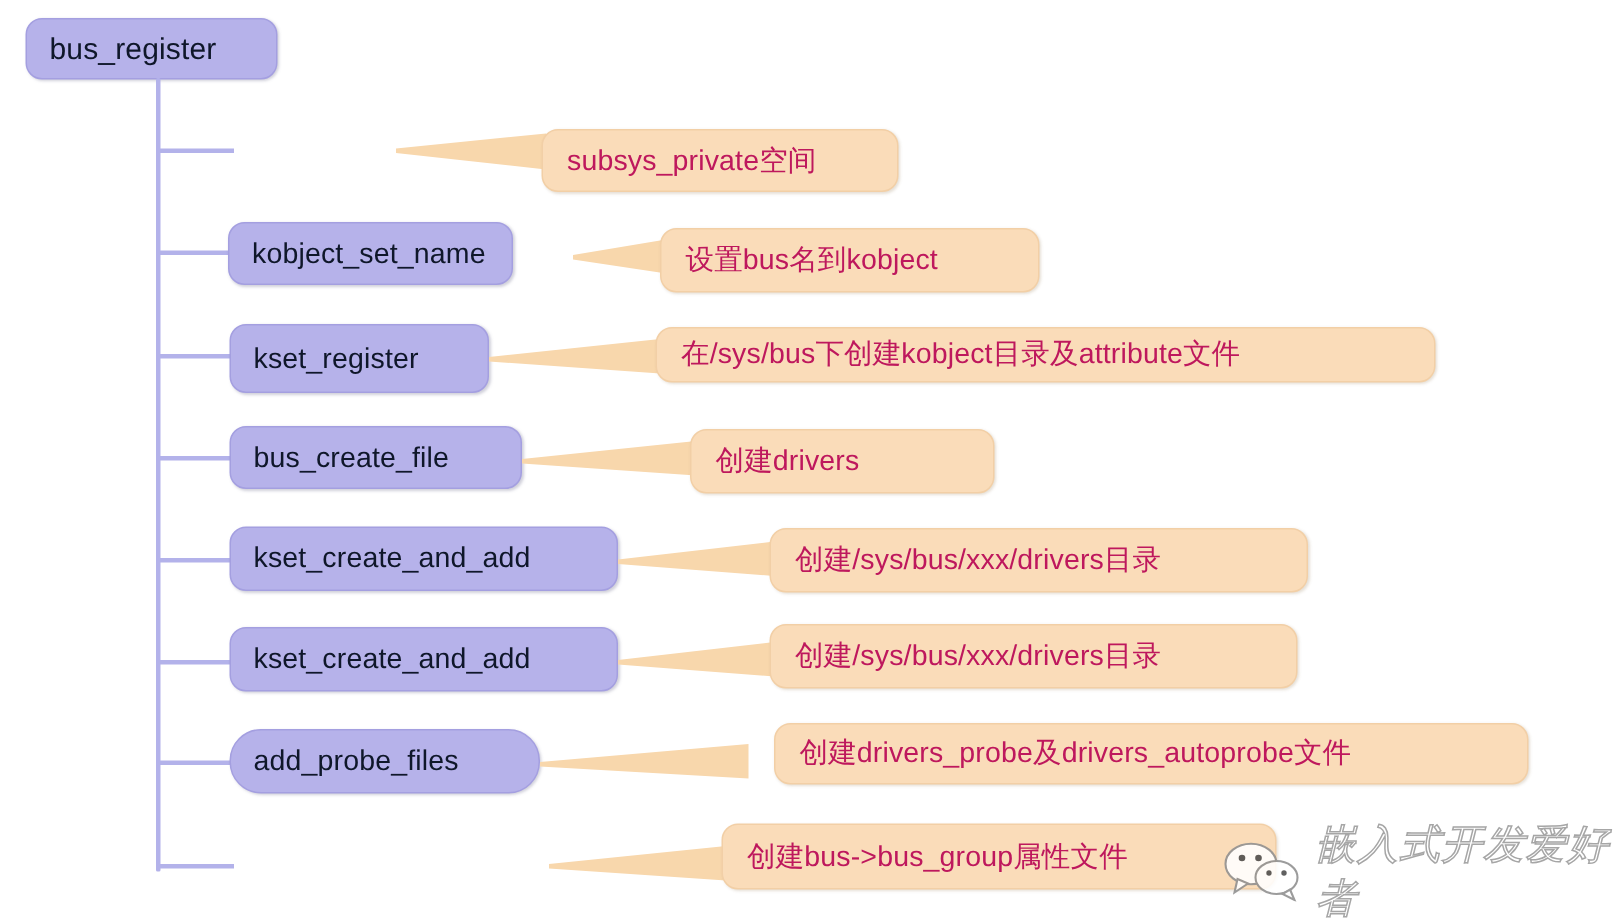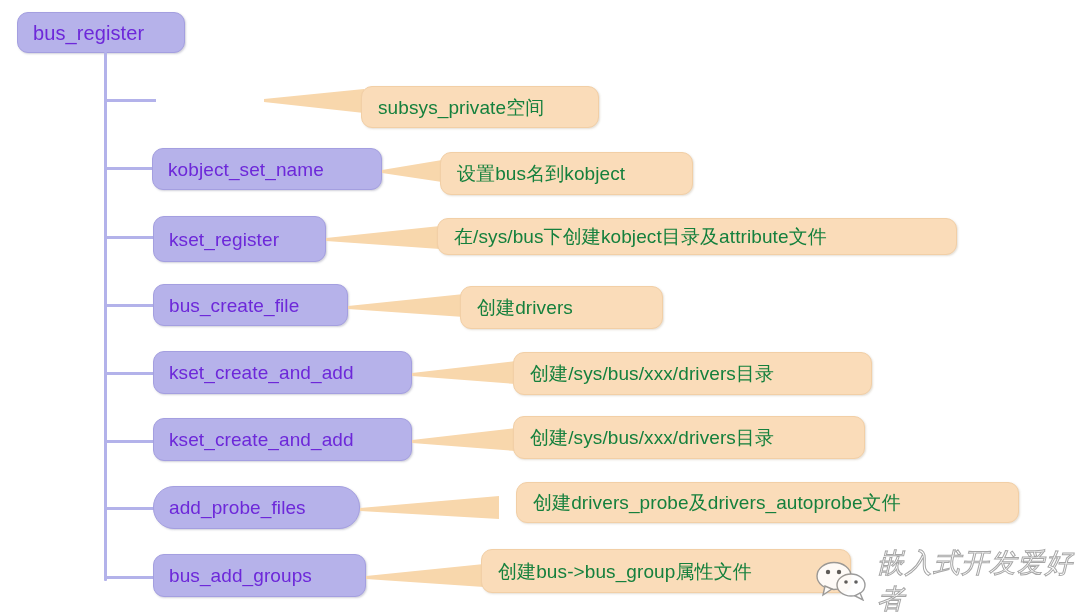--- a/index.html
+++ b/index.html
@@ -37,28 +37,28 @@
     display: flex;
     align-items: center;
     border-radius: 11px;
     white-space: nowrap;
     line-height: 1;
   }
   .node.root,
   .node.step {
     background: #b6b2ea;
     border: 1px solid #a49fe0;
-    color: #6d28d9;
+    color: #0f172a;
     padding: 0 15px;
     box-shadow: 1px 1px 2px rgba(120,120,150,0.35);
   }
   .node.note {
     background: #fadcb9;
     border: 1px solid #f2cfa6;
-    color: #15803d;
+    color: #be185d;
     padding: 8px 16px;
     box-shadow: 1px 1px 2px rgba(170,150,120,0.30);
     text-align: center;
   }
   .node .txt {
     font-size: 19px;
     letter-spacing: 0.1px;
   }
   .node.root .txt { font-size: 20px; }
   .node.note .txt { font-size: 19px; }
@@ -106,21 +106,21 @@
 
   <div class="branch" style="left:104px; top:99px; width:52px;"></div>
   <svg class="taper" style="left:264px; top:84px; width:100px; height:34px;">
     <polygon points="0,15 100,5 100,29 0,18" fill="#f8d7ac"></polygon>
   </svg>
   <div class="node note" style="left:361px; top:86px; width:238px; height:42px;">
     <span class="txt">subsys_private空间</span>
   </div>
 
   <div class="branch" style="left:104px; top:167px; width:52px;"></div>
-  <div class="node step" style="left:152px; top:148px; width:230px; height:42px;">
+  <div class="node step" style="left:152px; top:148px; width:190px; height:42px;">
     <span class="txt">kobject_set_name</span>
   </div>
   <svg class="taper" style="left:382px; top:152px; width:60px; height:34px;">
     <polygon points="0,18 60,8 60,30 0,21" fill="#f8d7ac"></polygon>
   </svg>
   <div class="node note" style="left:440px; top:152px; width:253px; height:43px;">
     <span class="txt">设置bus名到kobject</span>
   </div>
 
   <div class="branch" style="left:104px; top:236px; width:52px;"></div>
@@ -172,23 +172,20 @@
     <span class="txt">add_probe_files</span>
   </div>
   <svg class="taper" style="left:360px; top:490px; width:139px; height:34px;">
     <polygon points="0,18 139,6 139,29 0,21" fill="#f8d7ac"></polygon>
   </svg>
   <div class="node note" style="left:516px; top:482px; width:503px; height:41px;">
     <span class="txt">创建drivers_probe及drivers_autoprobe文件</span>
   </div>
 
   <div class="branch" style="left:104px; top:576px; width:52px;"></div>
-  <div class="node step" style="left:153px; top:554px; width:213px; height:43px;">
-    <span class="txt">bus_add_groups</span>
-  </div>
   <svg class="taper" style="left:366px; top:558px; width:118px; height:34px;">
     <polygon points="0,18 118,6 118,29 0,21" fill="#f8d7ac"></polygon>
   </svg>
   <div class="node note" style="left:481px; top:549px; width:370px; height:44px;">
     <span class="txt">创建bus-&gt;bus_group属性文件</span>
   </div>
 
   <div id="watermark" style="left:815px; top:545px;">
     <div class="wechat-badge">
       <svg viewBox="0 0 54 40" width="54" height="40">

